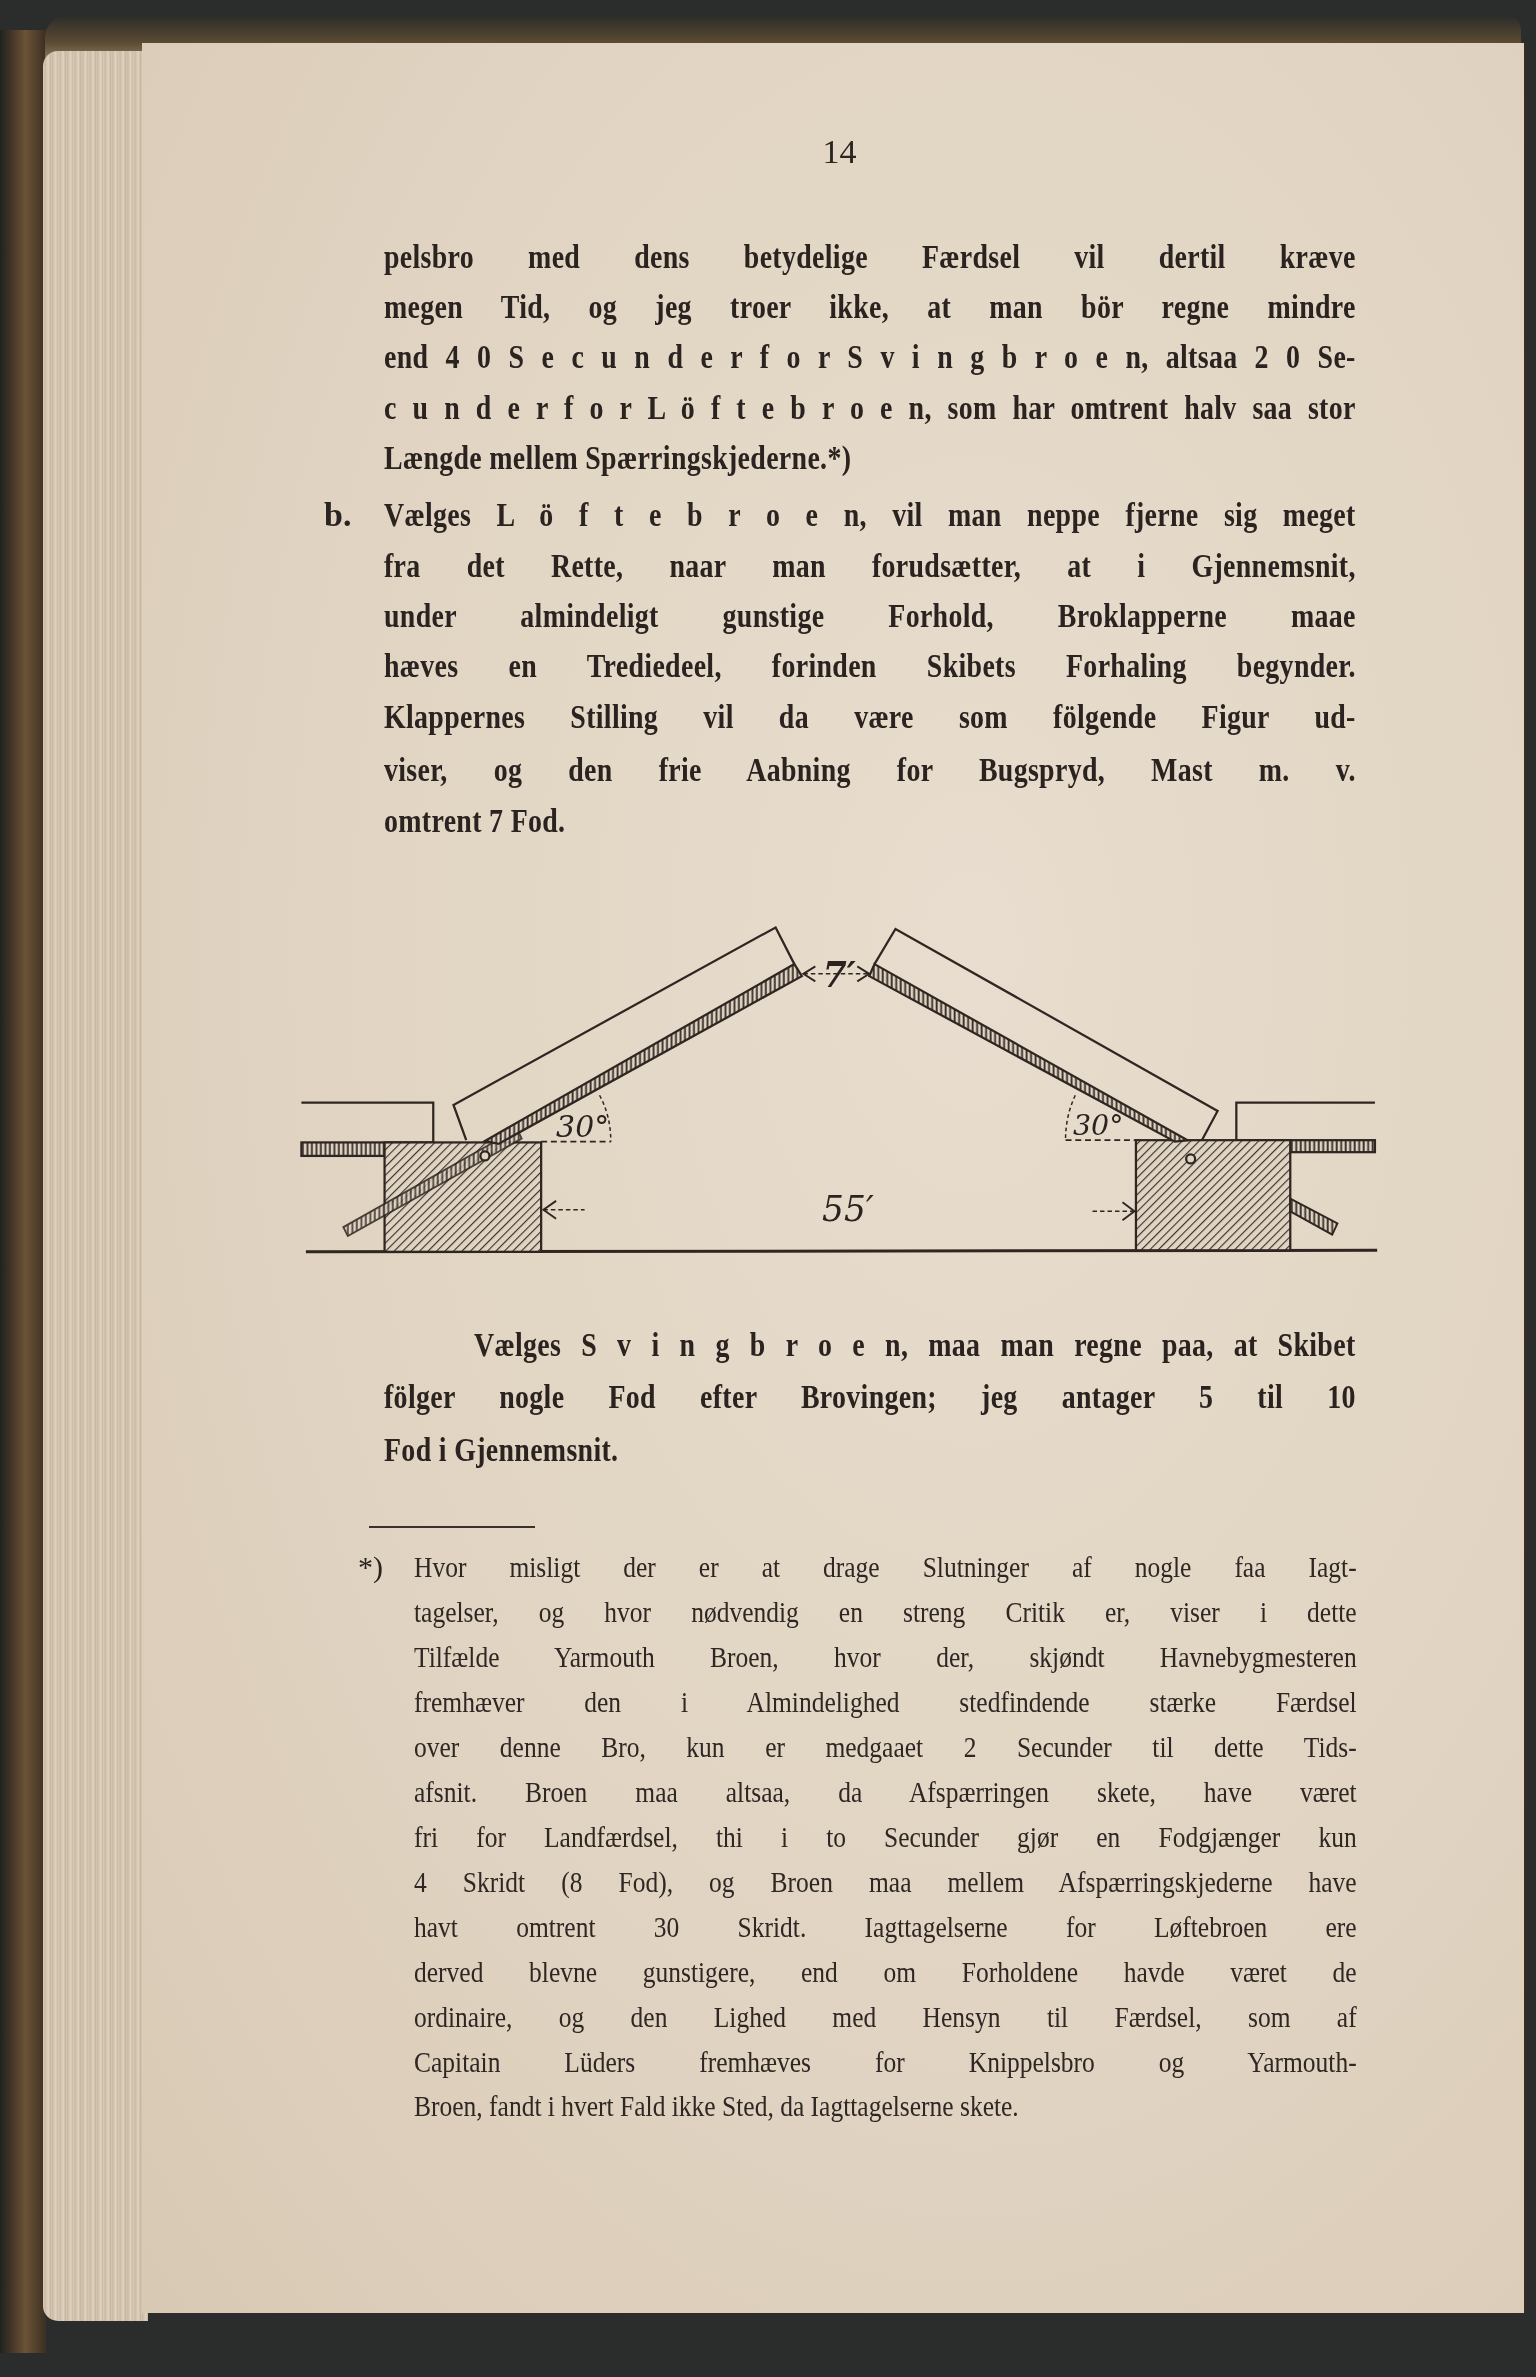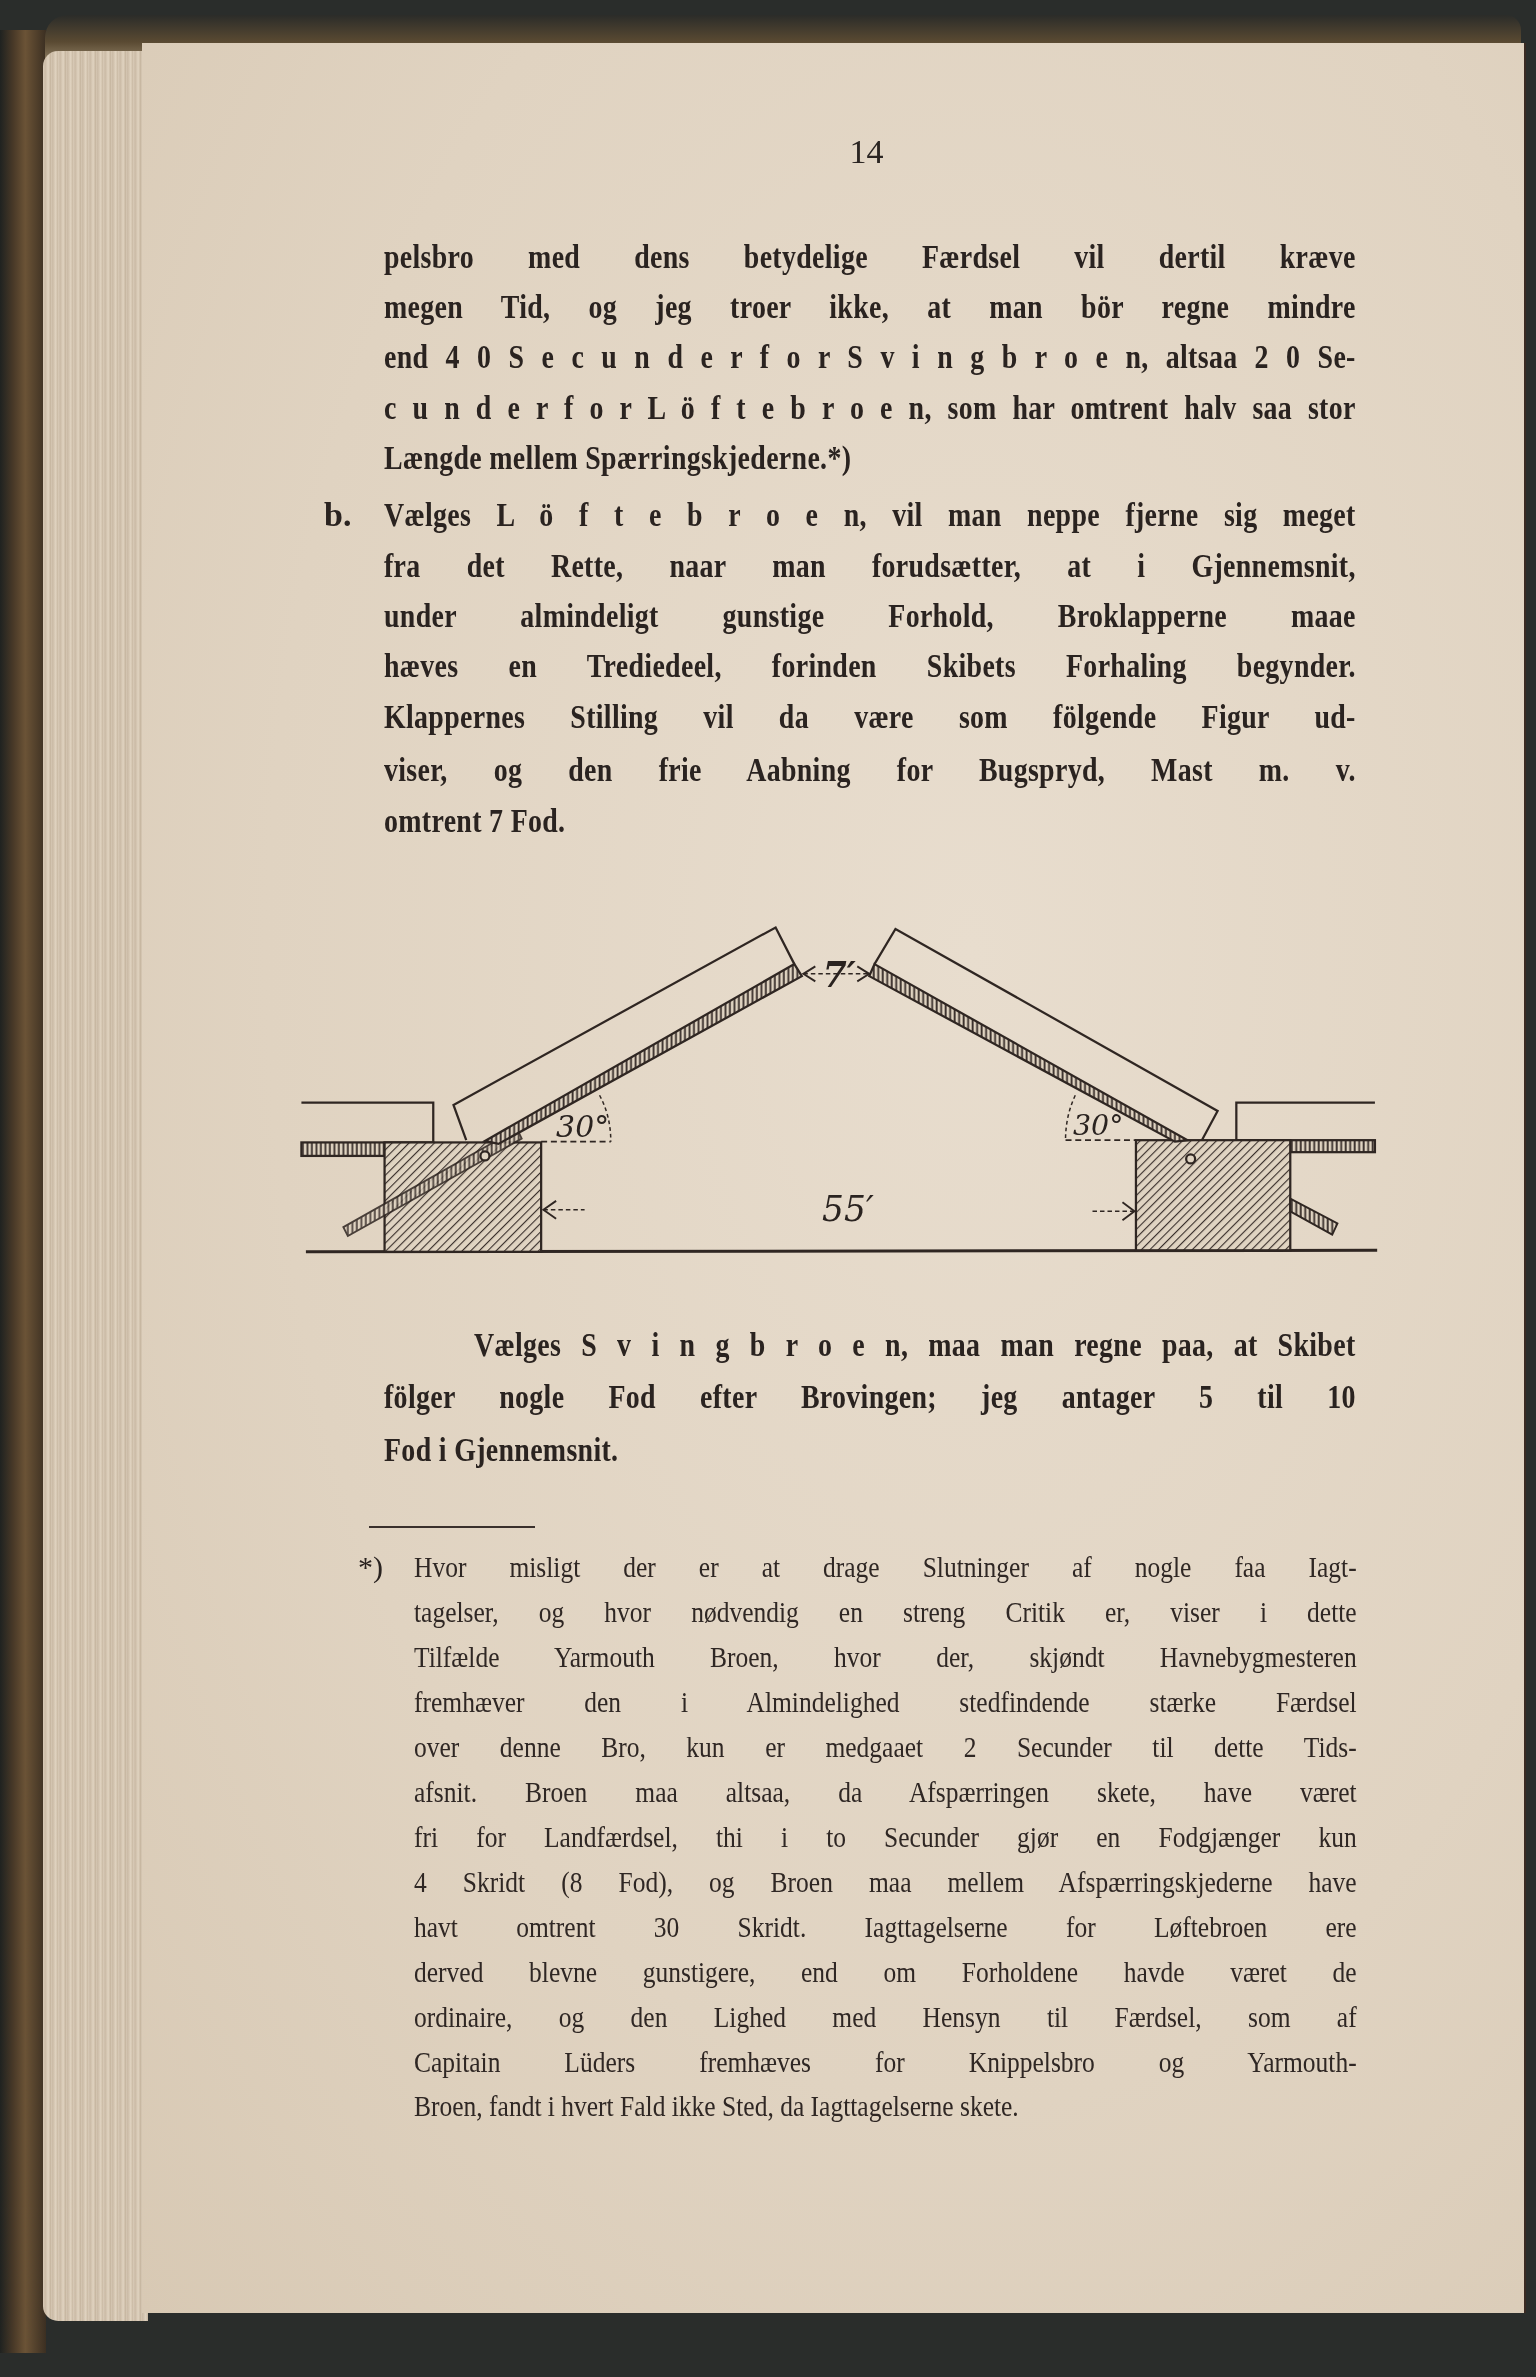--- a/index.html
+++ b/index.html
@@ -23,21 +23,21 @@
     border-radius: 15px 0 0 15px;
   }
   .page {
     position: absolute; left: 142px; top: 43px; width: 1382px; height: 2270px;
     background: #e2d5c4;
     background-image: radial-gradient(ellipse at 60% 40%, #e8ddce 0%, #e0d3c1 60%, #d8c9b4 100%);
     border-right: 2.2px solid #3a2a22;
   }
   .page-number {
     position: absolute; left: 817px; top: 133px; width: 45px; text-align: center;
-    font-size: 34px; color: #2b2522; font-family: "Liberation Serif", serif; margin-left: 27px;
+    font-size: 34px; color: #2b2522; font-family: "Liberation Serif", serif;
   }
   .body-text {
     position: absolute; left: 384px; width: 972px;
     font-family: "Liberation Serif", serif; color: #2a2320;
     font-size: 34px; font-weight: bold; letter-spacing: 0.4px;
   }
   .line {
     position: absolute; left: 0; width: 972px; height: 45px;
     white-space: nowrap; text-align: justify; text-align-last: justify;
     transform-origin: left top; transform: scaleX(0.82);

